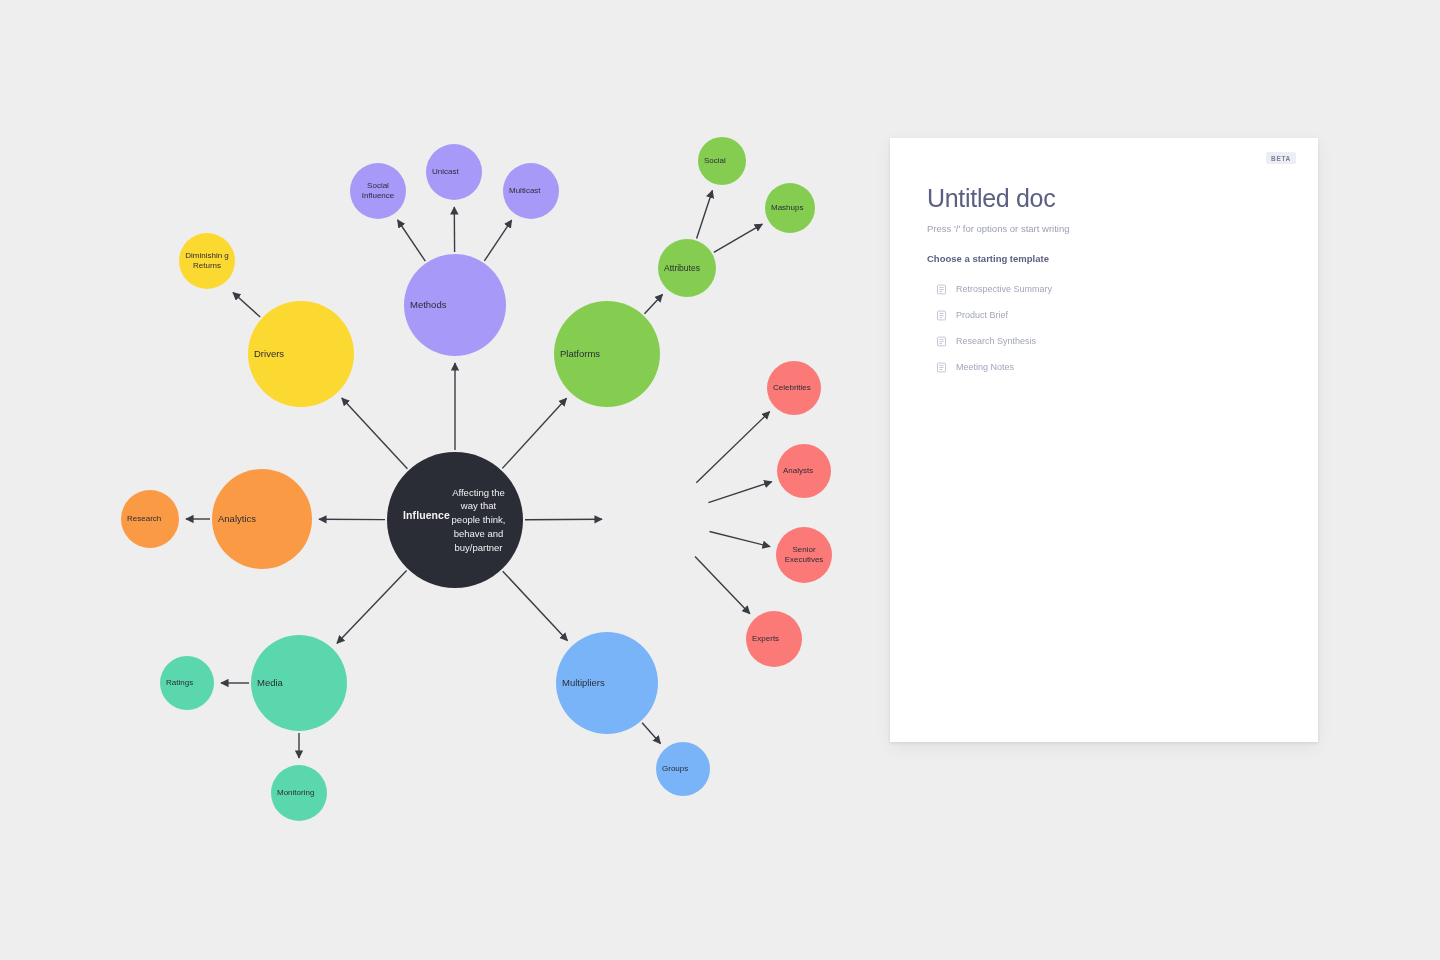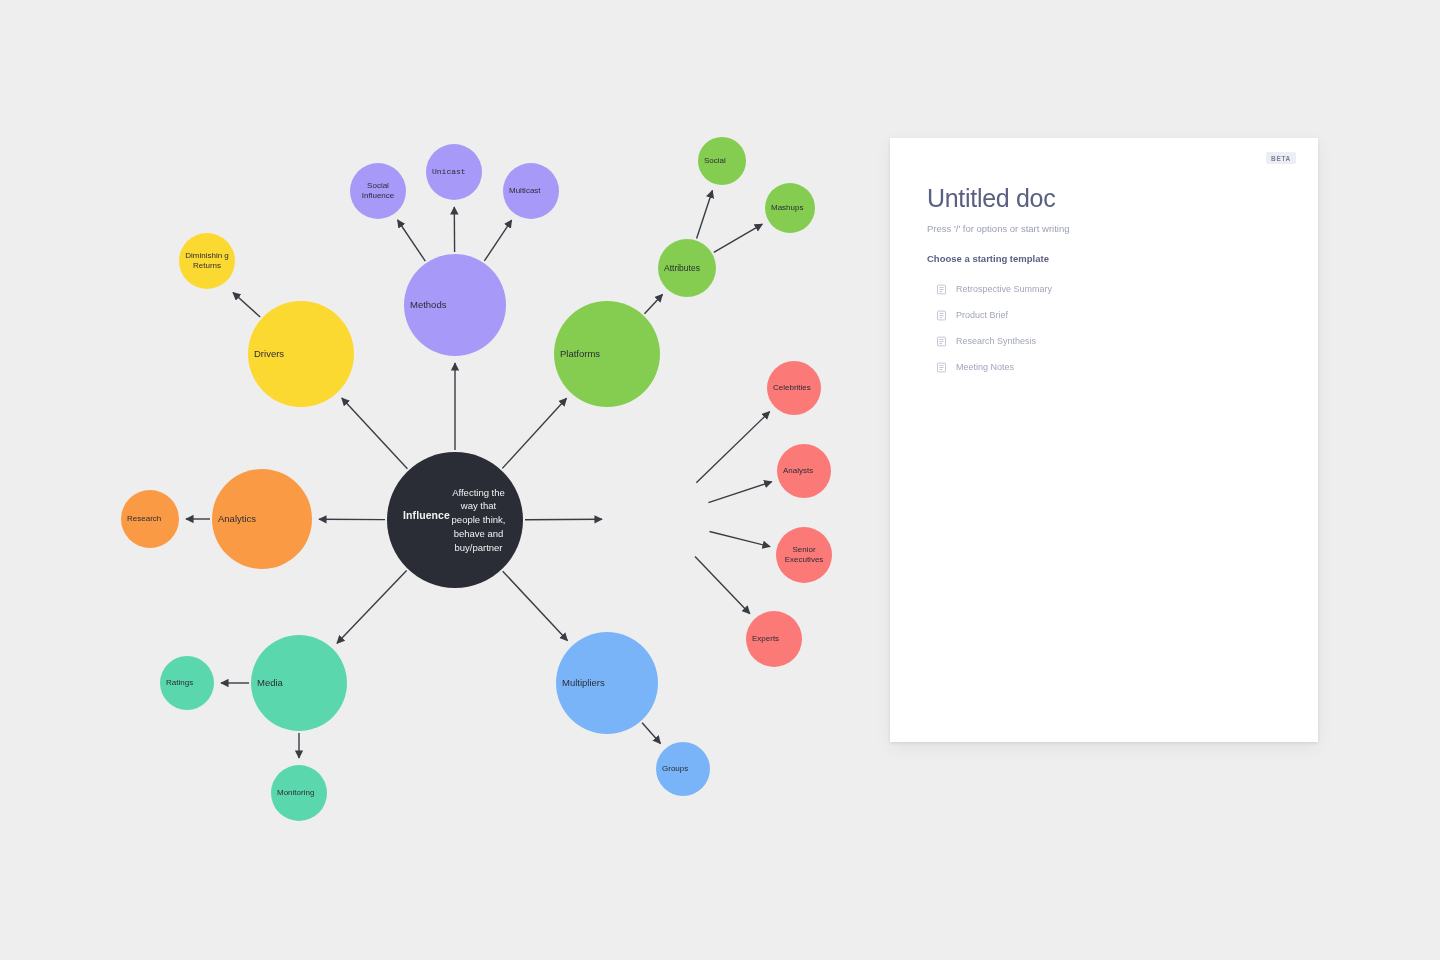--- a/index.html
+++ b/index.html
@@ -173,21 +173,21 @@
   <div class="node node-center" id="center-node" style="left: 387px; top: 452px; width: 136px; height: 136px; background: rgb(43, 45, 54); color: rgb(242, 242, 243);">
     <span class="title">Influence</span>
     <span class="desc">Affecting the way that people think, behave and buy/partner</span>
   </div>
 <div class="node size-hub" style="left: 404px; top: 254px; width: 102px; height: 102px; background: rgb(166, 153, 248);">
       <span class="label">Methods</span>
     </div>
     <div class="node size-small" style="left: 350px; top: 163px; width: 56px; height: 56px; background: rgb(166, 153, 248);">
       <span class="label">Social Influence</span>
     </div>
-    <div class="node size-small" style="left: 426px; top: 144px; width: 56px; height: 56px; background: rgb(166, 153, 248); font-family: Liberation Mono, monospace;">
+    <div class="node size-small" style="left: 426px; top: 144px; width: 56px; height: 56px; background: rgb(166, 153, 248);">
       <span class="label">Unicast</span>
     </div>
     <div class="node size-small" style="left: 503px; top: 163px; width: 56px; height: 56px; background: rgb(166, 153, 248);">
       <span class="label">Multicast</span>
     </div>
     <div class="node size-hub" style="left: 248px; top: 301px; width: 106px; height: 106px; background: rgb(252, 217, 49);">
       <span class="label">Drivers</span>
     </div>
     <div class="node size-small" style="left: 179px; top: 233px; width: 56px; height: 56px; background: rgb(252, 217, 49);">
       <span class="label">Diminishin g Returns</span>

